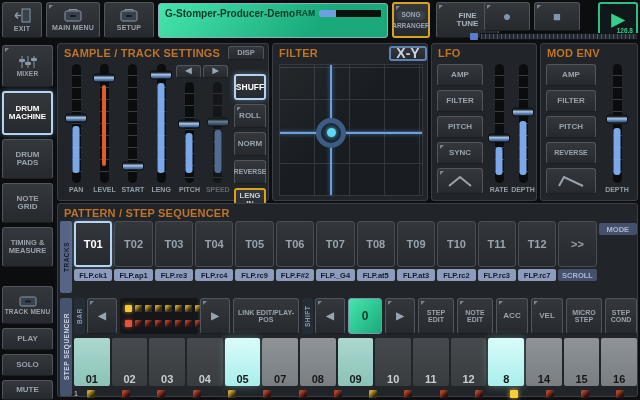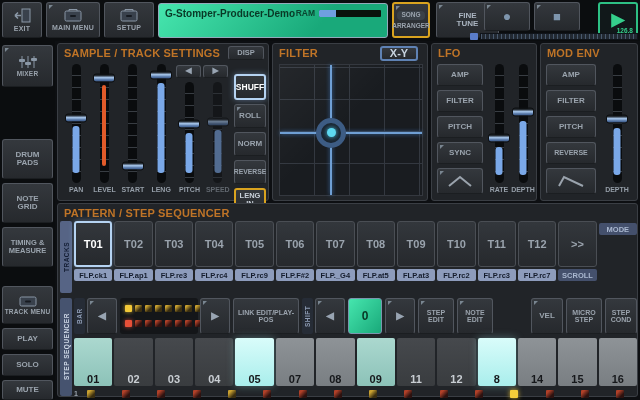--- a/index.html
+++ b/index.html
@@ -176,20 +176,23 @@
       <span>
         <svg width="22" height="14" viewBox="0 0 22 14">
             <path d="M5 1 v12 M11 1 v12 M17 1 v12" stroke="#8a97a6"></path>
             <rect x="2" y="4" width="6" height="3" rx="1" fill="#8a97a6"></rect>
             <rect x="8" y="7" width="6" height="3" rx="1" fill="#8a97a6"></rect>
             <rect x="14" y="3" width="6" height="3" rx="1" fill="#8a97a6"></rect>
           </svg>
       </span>
       <span class="hlabel" style="font-size:6.5px;">MIXER</span>
     </div>
+    <div class="btn sel-blue" style="top:50px;height:44px;">
+      <span style="width:42px;">DRUM MACHINE</span>
+    </div>
     <div class="btn" style="top:98px;height:40px;">
       <span style="width:34px;">DRUM PADS</span>
     </div>
     <div class="btn" style="top:142px;height:40px;">
       <span style="width:34px;">NOTE GRID</span>
     </div>
     <div class="btn" style="top:186px;height:40px;font-size:7.5px;">
       <span style="width:44px;">TIMING &amp; MEASURE</span>
     </div>
     <div id="nav-label">
@@ -283,21 +286,21 @@
     <div class="btn" style="left:176px;top:116px;width:32px;height:24px;font-size:6.8px;">
       <span>REVERSE</span>
     </div>
     <div class="btn sel-yellow" style="left:176px;top:144px;width:32px;height:24px;font-size:7.5px;color:#c9d1da;">
       <span>LENG IN</span>
     </div>
   </div>
 
   <div class="panel" style="left:272px;top:43px;width:156px;height:158px;">
     <div class="ptitle">FILTER</div>
-    <div class="btn" style="right:9px;top:2px;width:38px;height:15px;font-size:11px;position:absolute;border:2px solid #5f82b4;color:#c8d4e0;">
+    <div class="btn" style="right:0;top:2px;width:38px;height:15px;font-size:14px;position:absolute;border:2px solid #5f82b4;color:#c8d4e0;">
       <span>X-Y</span>
     </div>
     <div id="xy-pad">
       <div id="xy-v" style="left: calc(36% - 1px);"></div>
       <div id="xy-h" style="top: calc(52% - 1px);"></div>
       <div id="xy-puck" style="left: 36%; top: 52%;">
           <div id="xy-dot"></div>
         </div>
     </div>
   </div>
@@ -481,20 +484,23 @@
     </div>
     <div class="btn fold arrowbtn" style="left:327px;top:94px;width:30px;height:36px;">
       <span>▶</span>
     </div>
     <div class="btn fold ctl" style="left:360px;top:94px;width:36px;height:36px;">
       <span style="width:24px;">STEP EDIT</span>
     </div>
     <div class="btn fold ctl" style="left:399px;top:94px;width:36px;height:36px;">
       <span style="width:24px;">NOTE EDIT</span>
     </div>
+    <div class="btn fold" style="left:438px;top:94px;width:32px;height:36px;font-size:8px;">
+      <span>ACC</span>
+    </div>
     <div class="btn fold" style="left:473px;top:94px;width:32px;height:36px;font-size:8px;">
       <span>VEL</span>
     </div>
     <div class="btn ctl" style="left:508px;top:94px;width:36px;height:36px;">
       <span style="width:26px;">MICRO STEP</span>
     </div>
     <div class="btn ctl" style="left:547px;top:94px;width:32px;height:36px;">
       <span style="width:24px;">STEP COND</span>
     </div>
 
@@ -517,20 +523,23 @@
         <div class="step gray">
           <div class="step-num">07</div>
         </div>
         <div class="step gray">
           <div class="step-num">08</div>
         </div>
         <div class="step teal">
           <div class="step-num">09</div>
         </div>
         <div class="step dark">
+          <div class="step-num">10</div>
+        </div>
+        <div class="step dark">
           <div class="step-num">11</div>
         </div>
         <div class="step dark">
           <div class="step-num">12</div>
         </div>
         <div class="step cyan">
           <div class="step-num">8</div>
         </div>
         <div class="step gray">
           <div class="step-num">14</div>

